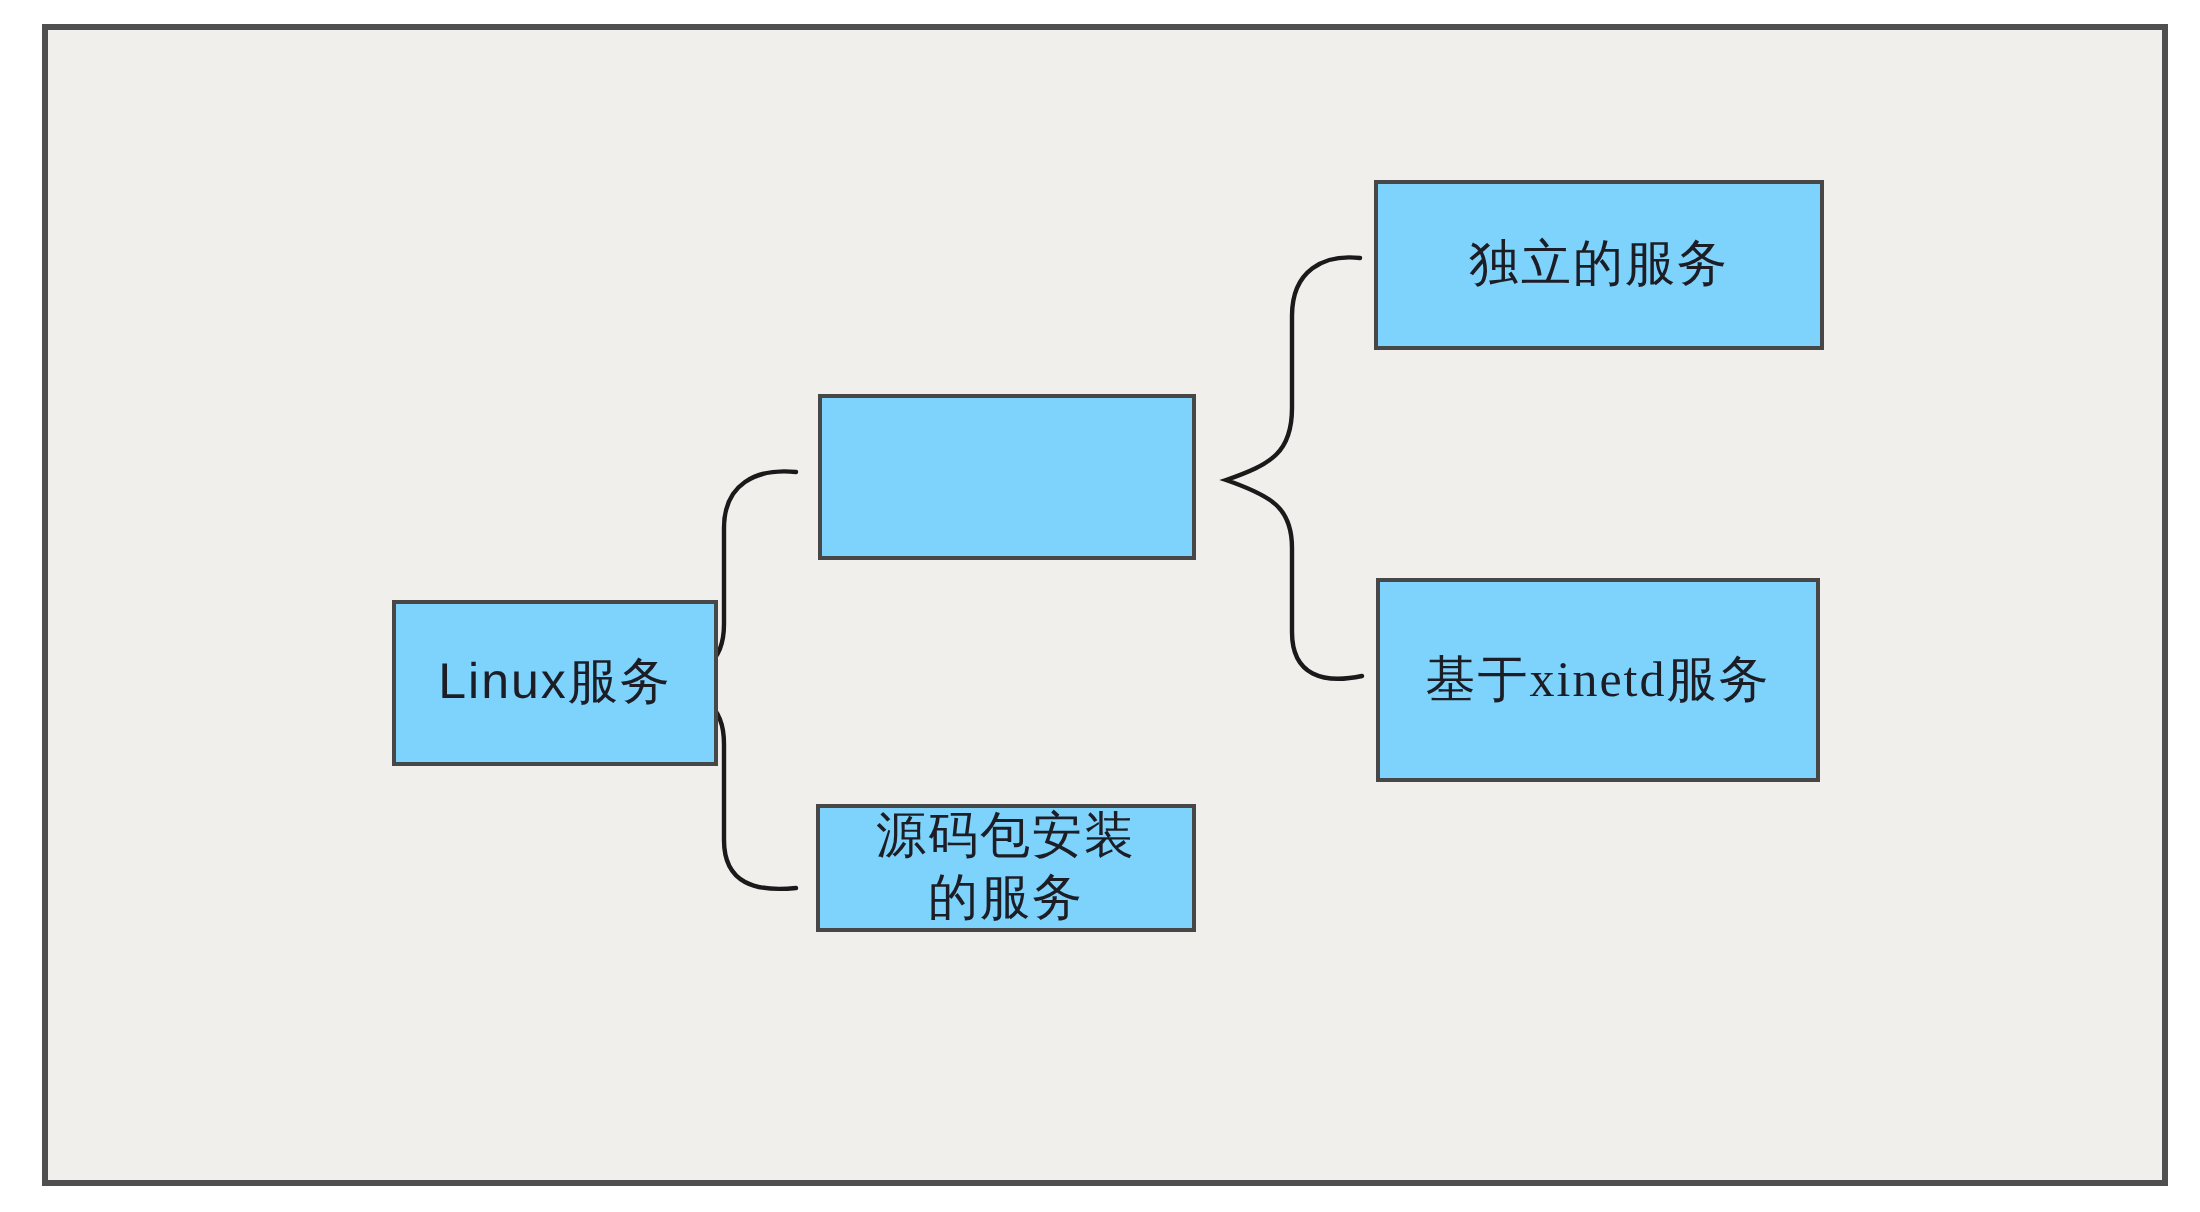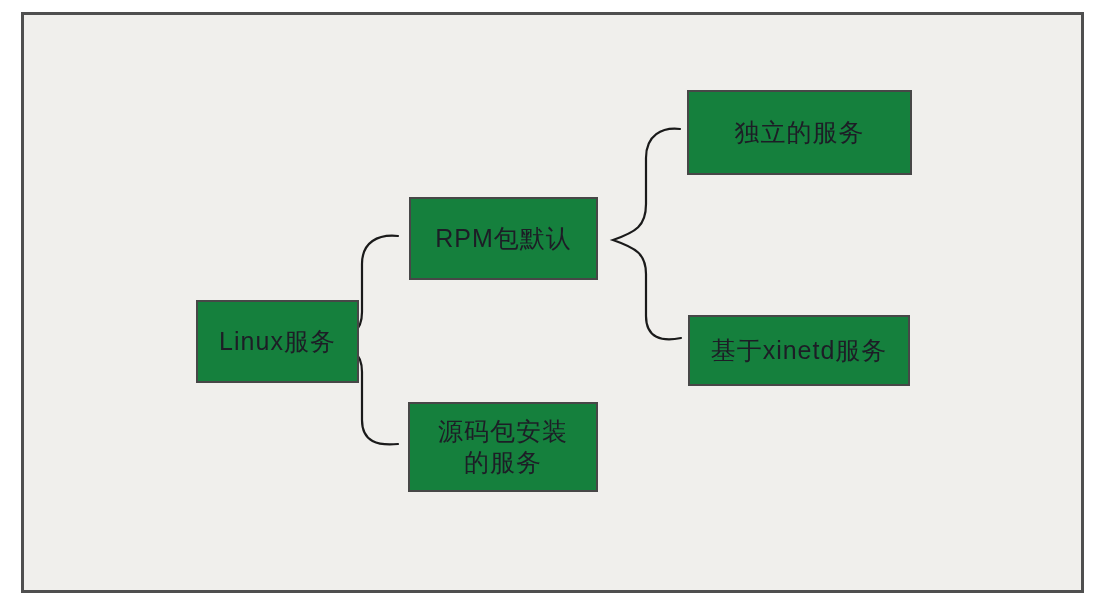--- a/index.html
+++ b/index.html
@@ -36,37 +36,37 @@
   .connectors path {
     fill: none;
     stroke: #1a1a1a;
     stroke-width: 2.2;
     stroke-linecap: round;
   }
   .node {
     position: absolute;
     box-sizing: border-box;
     border: 2px solid #474747;
-    background: #15803d;
+    background: #7dd3fc;
     color: #1d1d26;
     display: flex;
     flex-direction: column;
     align-items: center;
     justify-content: center;
     font-size: 25px;
     letter-spacing: 1px;
     line-height: 31px;
     text-align: center;
     white-space: nowrap;
   }
   .node-linux       { left: 160px; top: 300px; width: 163px; height: 83px; margin-left: 36px; }
   .node-rpm         { left: 409px; top: 197px; width: 189px; height: 83px; }
-  .node-source      { left: 408px; top: 402px; width: 190px; height: 90px; text-align: right; }
+  .node-source      { left: 408px; top: 402px; width: 190px; height: 64px; text-align: right; }
   .node-independent { left: 687px; top:  90px; width: 225px; height: 85px; }
-  .node-xinetd      { left: 688px; top: 315px; width: 222px; height: 71px; }
+  .node-xinetd      { left: 688px; top: 289px; width: 222px; height: 102px; font-family: Liberation Serif, serif; }
   .node span { display: block; }
 </style>
 </head>
 <body>
 
 <div class="stage">
 
   <div class="frame"></div>
 
   <svg class="connectors" viewBox="0 0 1100 606" xmlns="http://www.w3.org/2000/svg">
@@ -78,21 +78,20 @@
              L 646 204 C 646 226, 636 232, 613 240
              C 636 248, 646 254, 646 274
              L 646 316 C 646 338, 662 342, 681 338"></path>
   </svg>
 
   <div class="node node-linux">
     <span>Linux服务</span>
   </div>
 
   <div class="node node-rpm">
-    <span>RPM包默认</span>
   </div>
 
   <div class="node node-source">
     <span>源码包安装</span>
     <span>的服务</span>
   </div>
 
   <div class="node node-independent">
     <span>独立的服务</span>
   </div>

